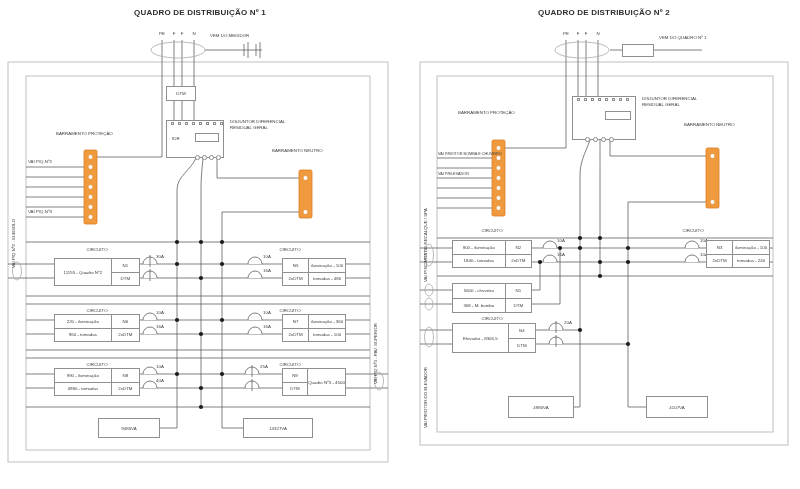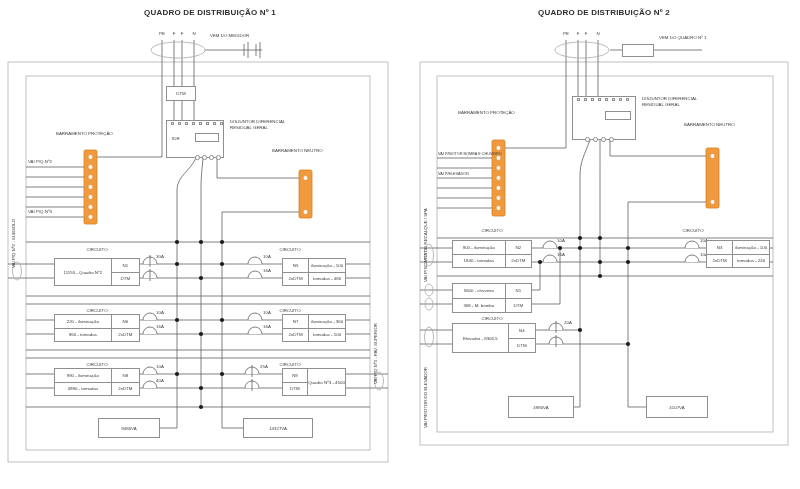--- a/index.html
+++ b/index.html
@@ -238,21 +238,21 @@
     <circle cx="628" cy="248" r="2.1"></circle>
       <circle cx="628" cy="262" r="2.1"></circle>
     <circle cx="540" cy="262" r="2.1"></circle>
       <circle cx="560" cy="248" r="2.1"></circle>
     <circle cx="600" cy="276" r="2.1"></circle>
     <circle cx="580" cy="330" r="2.1"></circle>
       <circle cx="628" cy="344" r="2.1"></circle>
   </g>
 </svg>
 
-<div class="title" style="left:100px;top:8px;width:220px">QUADRO DE DISTRIBUIÇÃO Nº 1</div>
+<div class="title" style="left:90px;top:8px;width:220px">QUADRO DE DISTRIBUIÇÃO Nº 1</div>
 
 <span class="lbl xs ctr" style="left:155px;top:31px;width:14px">PE</span>
 <span class="lbl xs ctr" style="left:167px;top:31px;width:14px">F</span>
 <span class="lbl xs ctr" style="left:175px;top:31px;width:14px">F</span>
 <span class="lbl xs ctr" style="left:187px;top:31px;width:14px">N</span>
 <span class="lbl xs" style="left:210px;top:33px">VEM DO MEDIDOR</span>
 
 <div class="mbox" style="left:166px;top:86px;width:30px;height:15px;display:flex;align-items:center;justify-content:center;font-size:4.4px">DTM</div>
 
 <div class="mbox" style="left:166px;top:120px;width:58px;height:38px">

